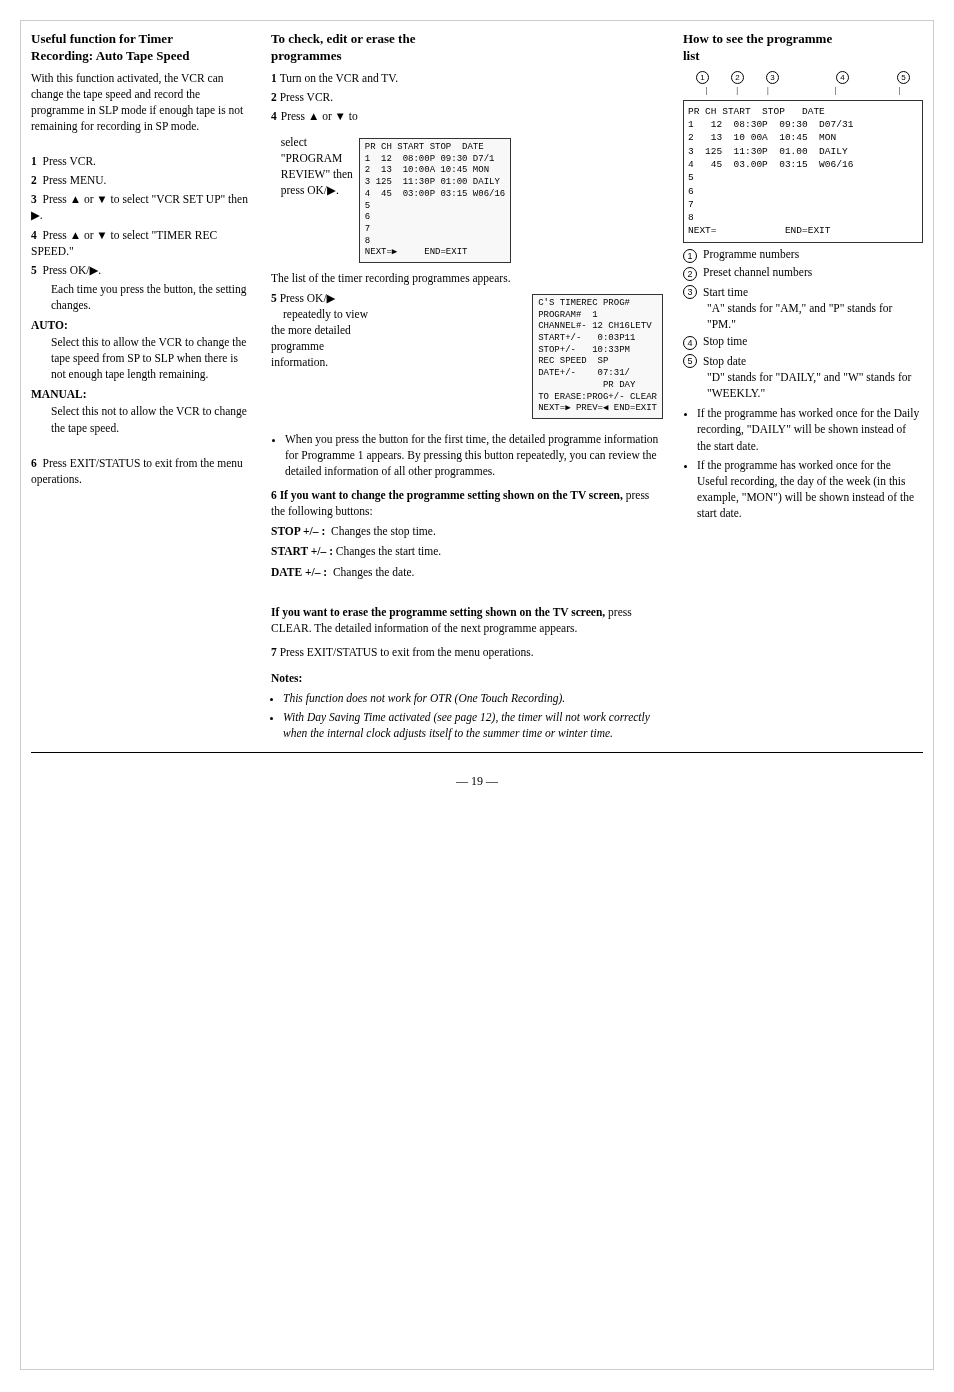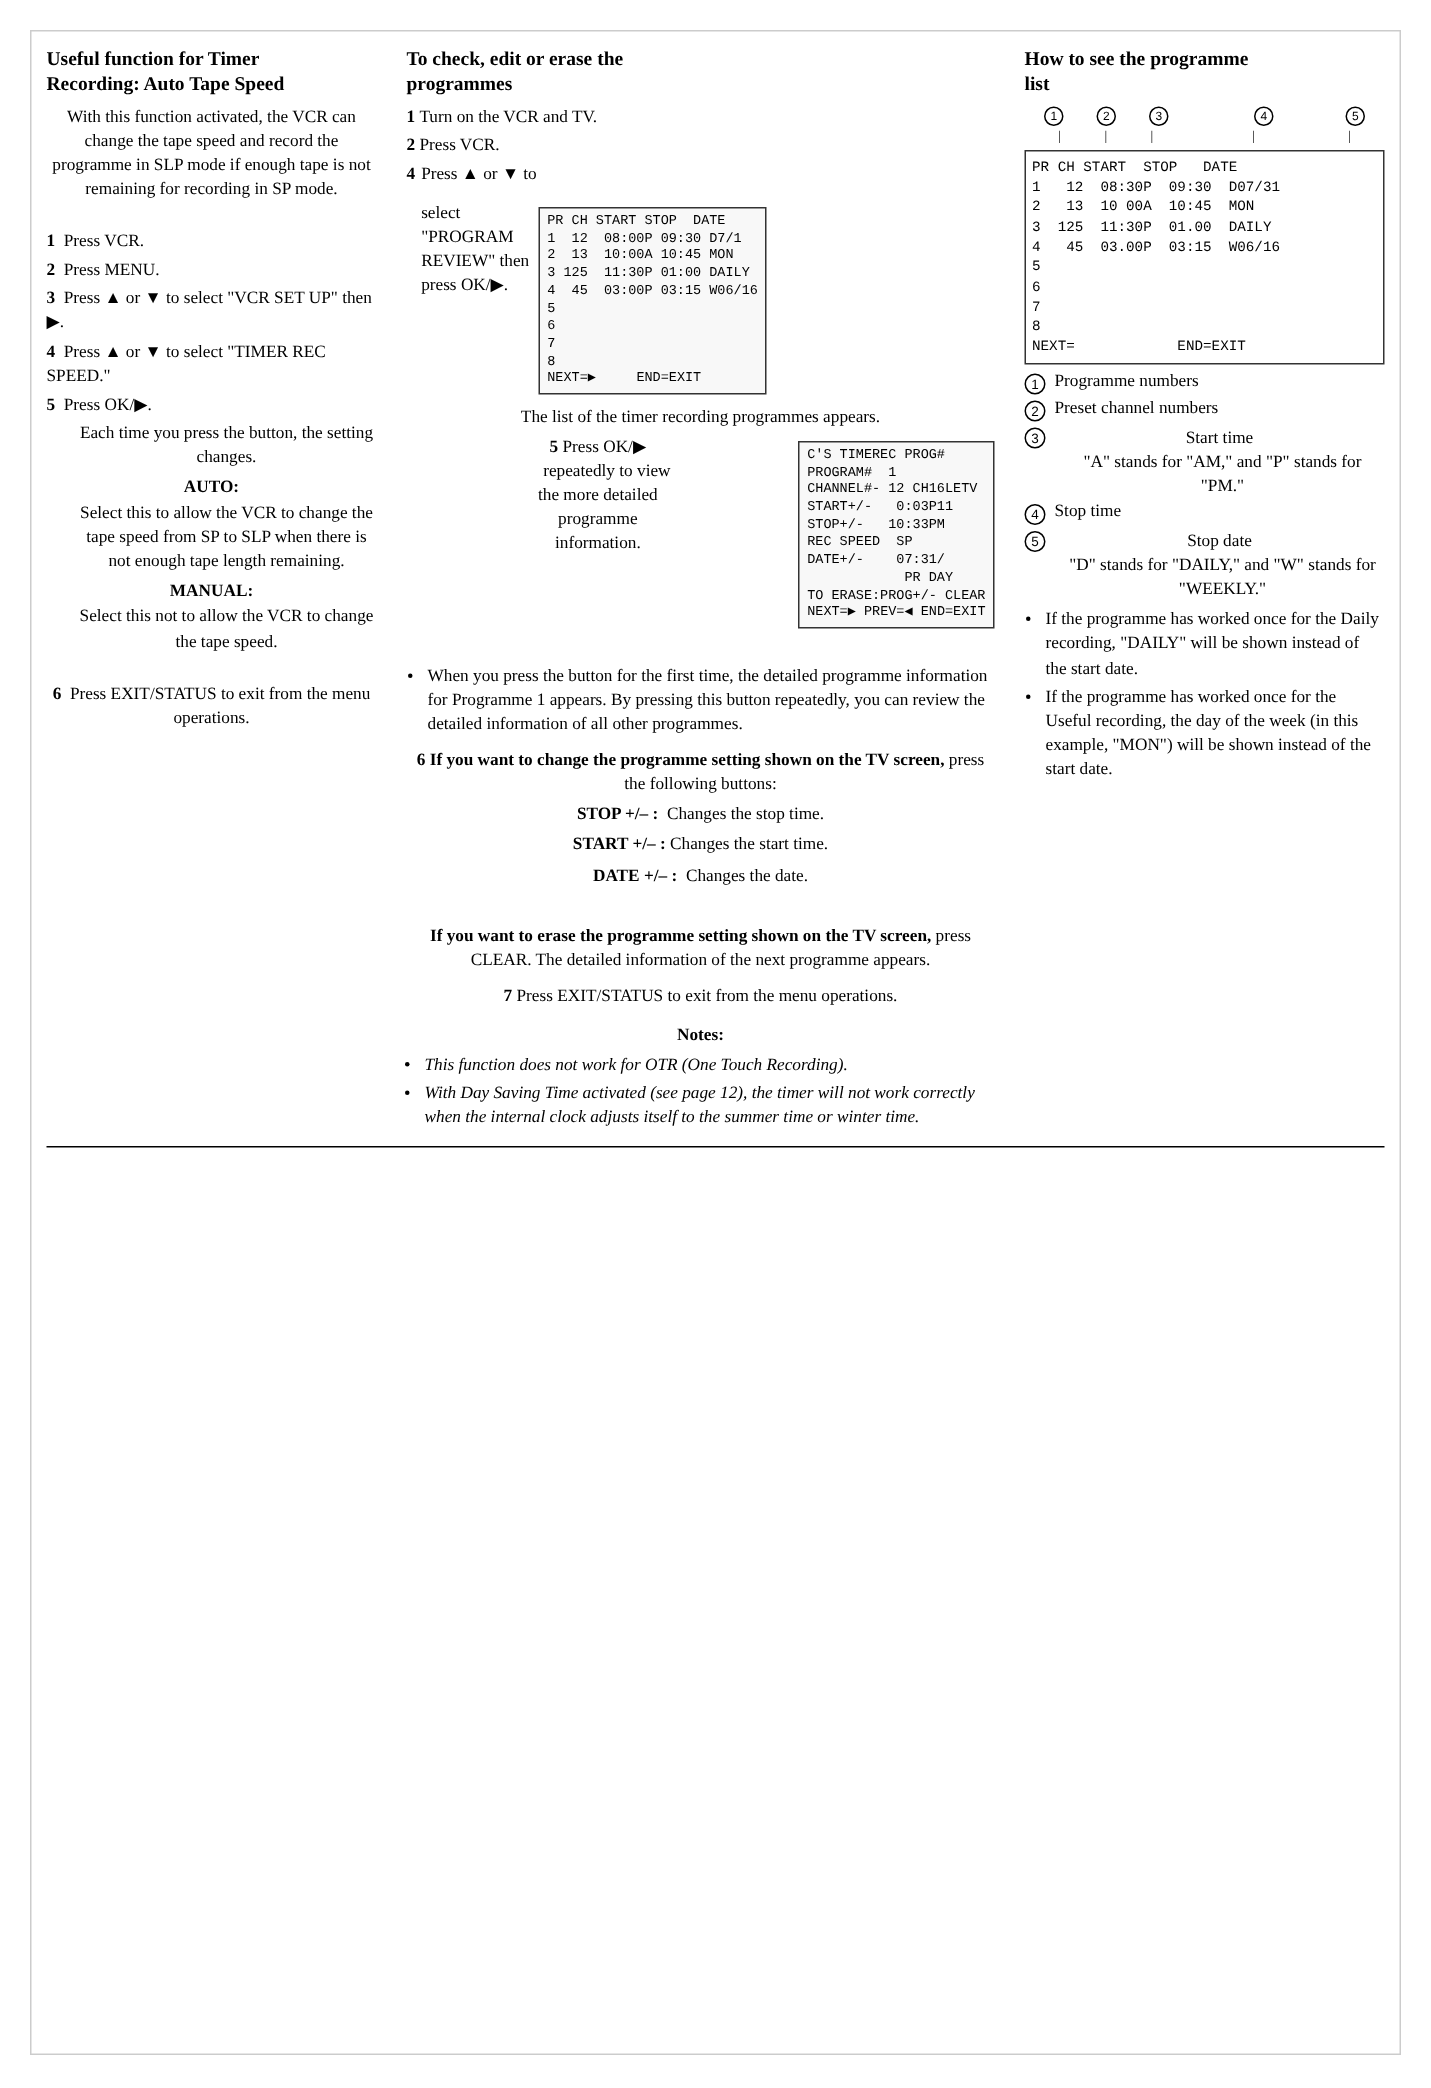--- a/index.html
+++ b/index.html
@@ -47,21 +47,20 @@
     h3 {
       font-size: 13px;
       font-weight: bold;
       line-height: 1.3;
       margin-bottom: 5px;
     }
     p {
       font-size: 11.5px;
       line-height: 1.4;
       margin-bottom: 4px;
-      text-align: center;
     }
     ol {
       padding-left: 14px;
       font-size: 11.5px;
     }
     ol li {
       margin-bottom: 3px;
       line-height: 1.4;
     }
     ul {
@@ -223,21 +222,21 @@
 PROGRAM#  1
 CHANNEL#- 12 CH16LETV
 START+/-   0:03P11
 STOP+/-   10:33PM
 REC SPEED  SP
 DATE+/-    07:31/
             PR DAY
 TO ERASE:PROG+/- CLEAR
 NEXT=▶ PREV=◀ END=EXIT</div>
       </div>
-      <ul style="padding-left:14px; margin-top:20px;">
+      <ul style="padding-left:14px; margin-top:8px;">
         <li>When you press the button for the first time, the detailed programme information for Programme 1 appears. By pressing this button repeatedly, you can review the detailed information of all other programmes.</li>
       </ul>
       <p style="margin-top:8px; font-size:11.5px;">
         <span class="bold">6 If you want to change the programme setting shown on the TV screen,</span> press the following buttons:
       </p>
       <p style="font-size:11.5px;">
         <span class="bold">STOP +/–&nbsp;:</span>&nbsp; Changes the stop time.
       </p>
       <p style="font-size:11.5px; margin-top:4px;">
         <span class="bold">START +/–&nbsp;:</span> Changes the start time.
@@ -328,13 +327,14 @@
         </div>
         <ul style="padding-left:14px; margin-top:4px;">
           <li>If the programme has worked once for the Daily recording, "DAILY" will be shown instead of the start date.</li>
           <li style="margin-top:3px;">If the programme has worked once for the Useful recording, the day of the week (in this example, "MON") will be shown instead of the start date.</li>
         </ul>
       </div>
     </div>
   </div>
 
   <div class="divider-line"></div>
+  <p class="page-number">— 19 —</p>
 </div>
 
 </body></html>

